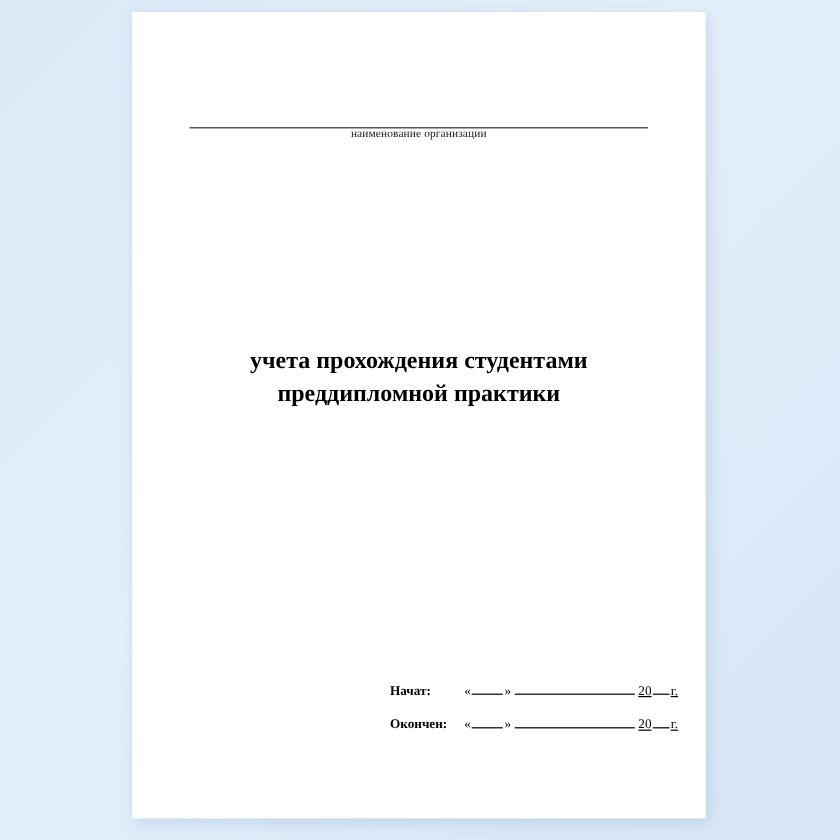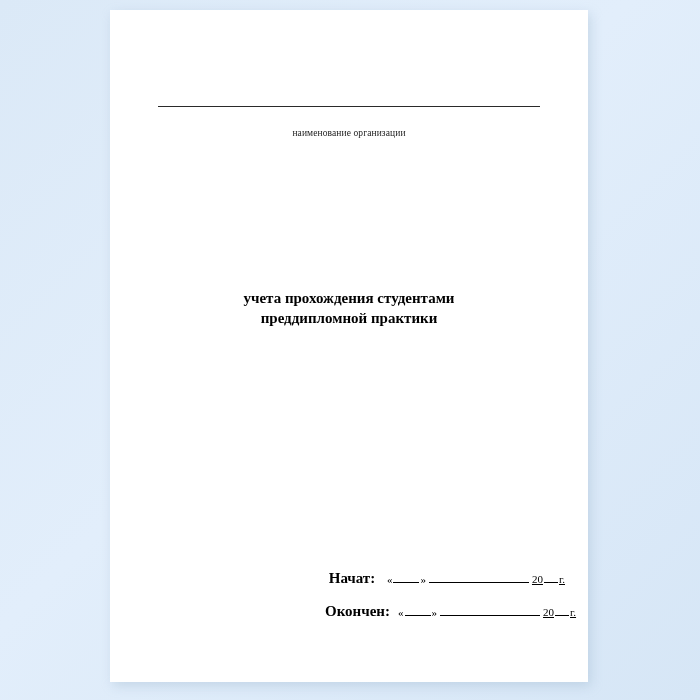--- a/index.html
+++ b/index.html
@@ -45,41 +45,41 @@
     text-align: center;
   }
   .org-rule {
     border-bottom: 1px solid #2a2a2a;
     height: 1px;
     width: 100%;
   }
   .org-caption {
     font-size: 9.5px;
     color: #1a1a1a;
-    margin-top: 21px;
+    margin-top: 0;
     letter-spacing: 0.1px;
     font-family: "Liberation Serif", serif;
   }
   .title-block {
     position: absolute;
     left: 40px;
     top: 272px;
     width: 398px;
     text-align: center;
     color: #000000;
   }
   .title-main {
     font-size: 21px;
     font-weight: bold;
     letter-spacing: 1.2px;
     line-height: 1.25;
     font-family: "Liberation Serif", serif;
   }
   .title-sub {
-    font-size: 15px;
+    font-size: 20px;
     font-weight: bold;
     line-height: 1.35;
     margin-top: 6px;
     font-family: "Liberation Serif", serif;
   }
   .dates-block {
     position: absolute;
     left: 215px;
     top: 560px;
     width: 240px;
@@ -88,23 +88,23 @@
   }
   .date-row {
     display: flex;
     align-items: baseline;
     justify-content: flex-start;
     margin-bottom: 16px;
     white-space: nowrap;
   }
   .date-label {
     font-weight: bold;
-    font-size: 15px;
+    font-size: 11px;
     width: 68px;
-    text-align: center;
+    text-align: left;
     padding-right: 8px;
     font-family: "Liberation Serif", serif;
   }
   .date-fields {
     font-size: 11px;
     letter-spacing: 0px;
     font-family: "Liberation Serif", serif;
   }
   .q { font-size: 11px; }
   .u-short {

